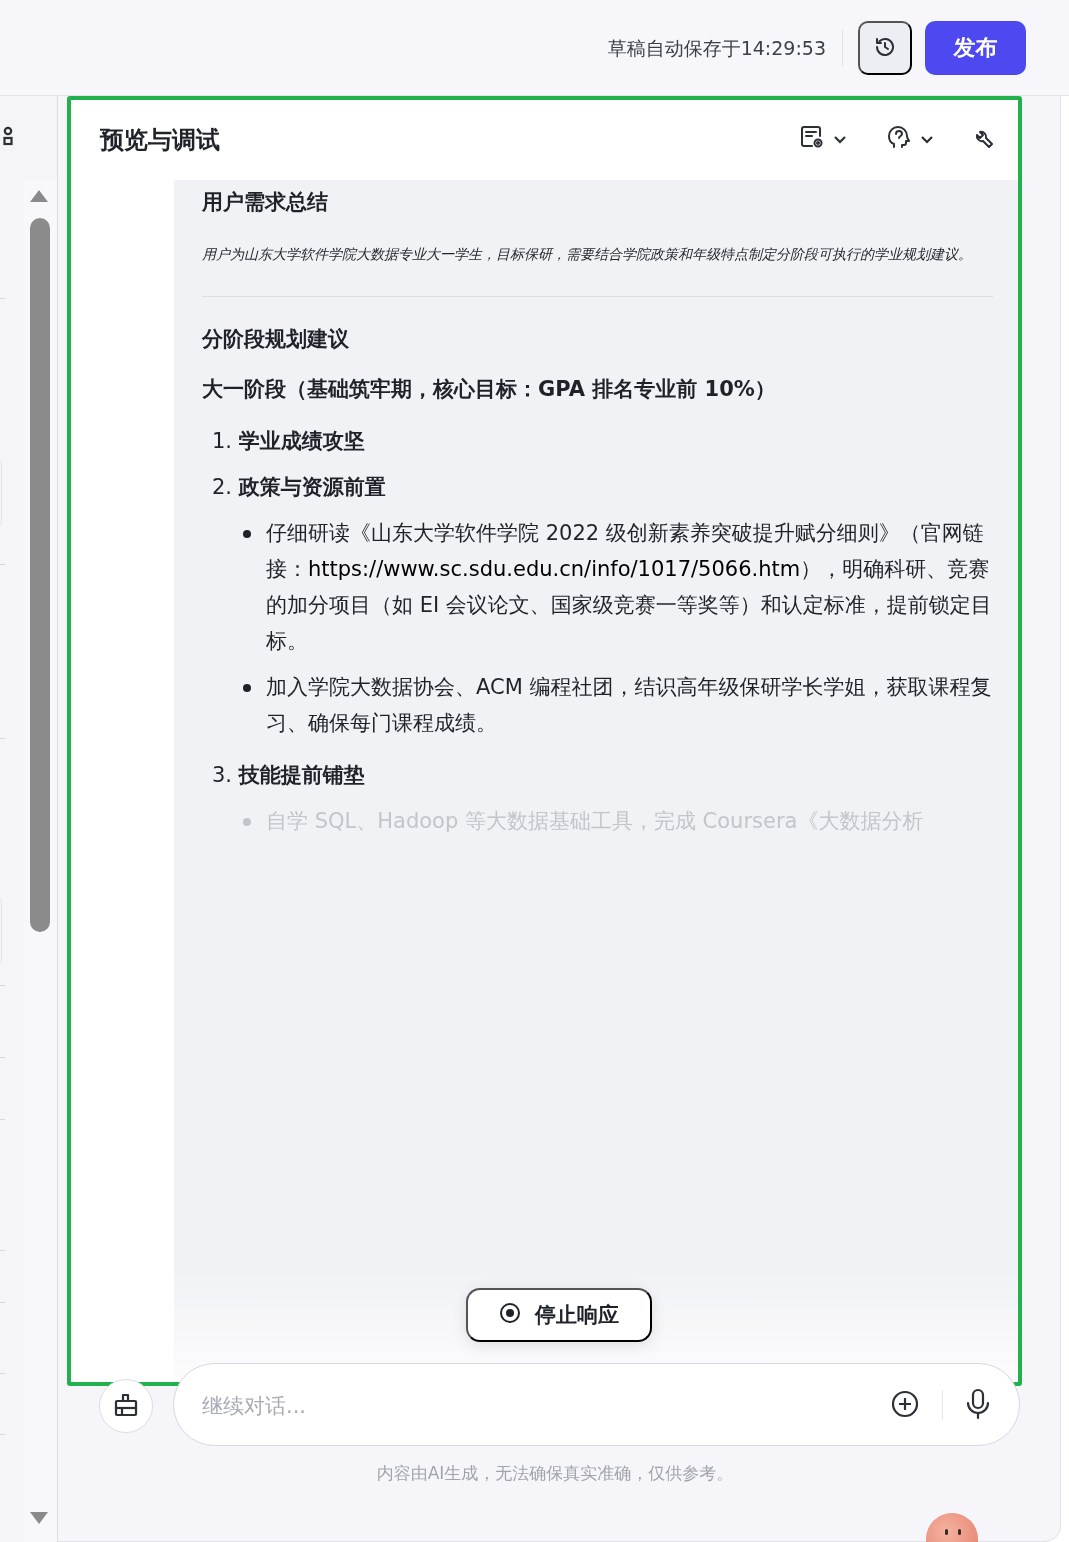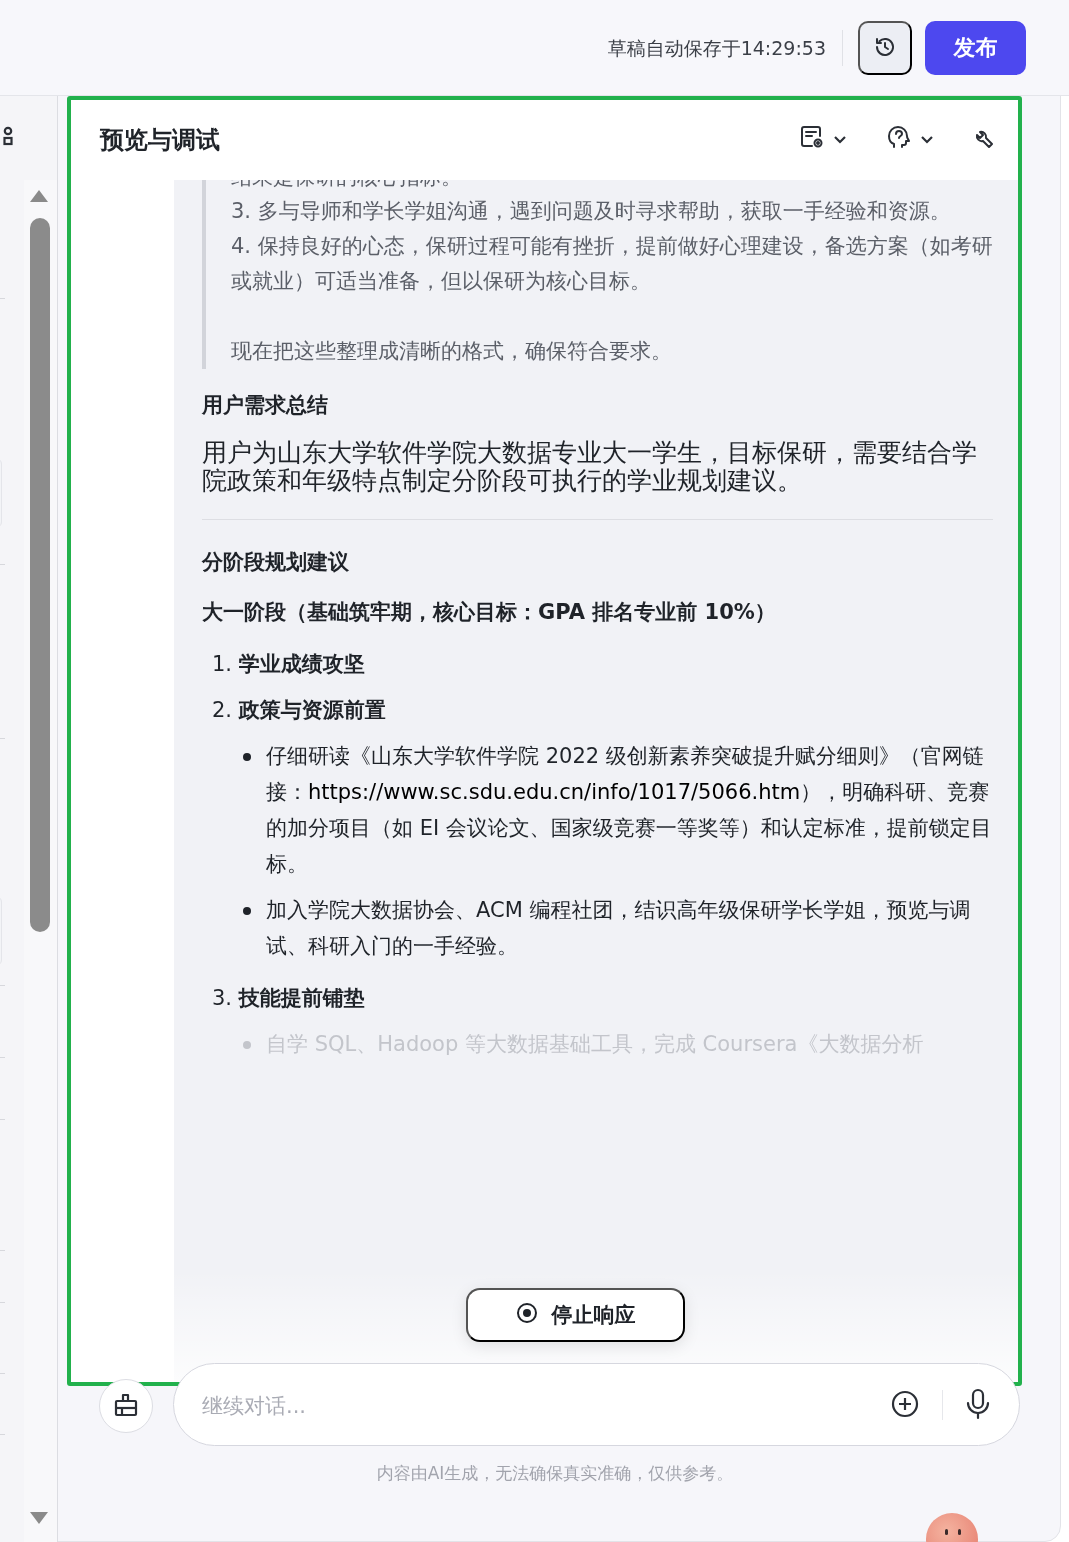--- a/index.html
+++ b/index.html
@@ -37,36 +37,36 @@
 
   .content-scroll { position: absolute; left: 103px; top: 80px; width: 845px; height: 1210px; background: #f1f2f6; overflow: hidden; }
   .content-inner { position: absolute; left: 0; top: -14px; width: 100%; padding: 0 26px 0 28px; }
 
   .thinking-block { border-left: 4px solid #d2d4da; padding-left: 25px; color: #5b5f68; font-size: 21px; line-height: 35px; margin-left: 0; }
   .thinking-block p { margin: 0; }
   .thinking-cut { height: 28px; overflow: hidden; line-height: 22px; color: #5b5f68; }
   .thinking-gap { height: 35px; }
 
   .h-bold { font-weight: bold; font-size: 21px; color: #1f2329; }
-  .para { font-size: 25px; line-height: 28px; color: #1f2329; }
+  .para { font-size: 14px; line-height: 36px; color: #1f2329; font-style: italic; }
   .hr { height: 1px; background: #dddee3; margin: 24px 0 28px 0; }
 
   .ol-item { font-size: 21px; line-height: 36px; margin-left: 10px; }
   .ol-item .num { color: #1f2329; }
   .ol-item .lbl { font-weight: bold; }
   .ul { list-style: none; margin-left: 38px; }
   .ul li { position: relative; font-size: 21px; line-height: 36px; color: #1f2329; padding-left: 26px; margin-top: 10px; }
   .ul li::before { content: ""; position: absolute; left: 3px; top: 15px; width: 8px; height: 8px; border-radius: 50%; background: #1f2329; }
   .link { color: #000000; }
   .fade-li { color: #c3c5cb !important; }
   .fade-li::before { background: #c3c5cb !important; }
 
   .fade-overlay { position: absolute; left: 0; bottom: 0; width: 100%; height: 120px; background: linear-gradient(to bottom, rgba(241,242,246,0) 0%, rgba(255,255,255,0.85) 100%); pointer-events: none; }
 
-  .stop-btn { position: absolute; left: 466px; top: 1288px; width: 219px; height: 54px; background: #fff; border-radius: 14px; box-shadow: 0 4px 16px rgba(0,0,0,0.10); display: flex; align-items: center; justify-content: center; gap: 14px; font-size: 21px; color: #1f2329; font-weight: bold; z-index: 5; }
+  .stop-btn { position: absolute; left: 466px; top: 1288px; width: 186px; height: 54px; background: #fff; border-radius: 14px; box-shadow: 0 4px 16px rgba(0,0,0,0.10); display: flex; align-items: center; justify-content: center; gap: 14px; font-size: 21px; color: #1f2329; font-weight: bold; z-index: 5; }
 
   
   .clear-btn { position: absolute; left: 99px; top: 1379px; width: 54px; height: 54px; border: 1px solid #dcdde3; border-radius: 50%; background: #fff; display: flex; align-items: center; justify-content: center; }
   .chat-input-wrap { position: absolute; left: 173px; top: 1363px; width: 847px; height: 83px; border: 1px solid #d6d7df; border-radius: 42px; background: #fff; }
   .chat-input { position: absolute; left: 28px; top: 24px; width: 640px; height: 36px; border: none; outline: none; background: transparent; font-size: 21px; color: #1f2329; font-family: "DejaVu Sans", sans-serif; }
   .chat-input::placeholder { color: #a9abb4; }
   .add-btn { position: absolute; left: 715px; top: 25px; width: 32px; height: 32px; display: flex; align-items: center; justify-content: center; }
   .input-div { position: absolute; left: 768px; top: 26px; width: 1px; height: 30px; background: #e6e7eb; }
   .mic-btn { position: absolute; left: 788px; top: 23px; width: 32px; height: 36px; display: flex; align-items: center; justify-content: center; }
 
@@ -161,47 +161,40 @@
       <span>
         <svg width="26" height="26" viewBox="0 0 26 26" fill="none" stroke="#2b2f36" stroke-width="2" stroke-linejoin="round">
           <path d="M15 4a5 5 0 0 0-6 6l-6 6 3 3 6-6a5 5 0 0 0 6-6l-3 3-3-3 3-3z" transform="rotate(-90 13 13)"></path>
         </svg>
       </span>
     </div>
   </div>
 
   <div class="content-scroll">
     <div class="content-inner">
-      <div class="thinking-block">
-        <div class="thinking-cut">结果是保研的核心指标。</div>
-        <p>3. 多与导师和学长学姐沟通，遇到问题及时寻求帮助，获取一手经验和资源。</p>
-        <p>4. 保持良好的心态，保研过程可能有挫折，提前做好心理建设，备选方案（如考研或就业）可适当准备，但以保研为核心目标。</p>
-        <div class="thinking-gap"></div>
-        <p>现在把这些整理成清晰的格式，确保符合要求。</p>
-      </div>
 
       <div class="h-bold" style="margin-top:22px;">用户需求总结</div>
       <div class="para" style="margin-top:20px;">用户为山东大学软件学院大数据专业大一学生，目标保研，需要结合学院政策和年级特点制定分阶段可执行的学业规划建议。</div>
       <div class="hr"></div>
 
       <div class="h-bold">分阶段规划建议</div>
       <div class="h-bold" style="margin-top:22px;">大一阶段（基础筑牢期，核心目标：GPA 排名专业前 10%）</div>
 
       <div class="ol-item" style="margin-top:20px;">
         <span class="num">1.</span>
         <span class="lbl">学业成绩攻坚</span>
       </div>
 
       <div class="ol-item" style="margin-top:10px;">
         <span class="num">2.</span>
         <span class="lbl">政策与资源前置</span>
       </div>
       <ul class="ul">
         <li><span>仔细研读《山东大学软件学院 2022 级创新素养突破提升赋分细则》（官网链接：</span><span class="link">https://www.sc.sdu.edu.cn/info/1017/5066.htm</span><span>），明确科研、竞赛的加分项目（如 EI 会议论文、国家级竞赛一等奖等）和认定标准，提前锁定目标。</span></li>
-        <li>加入学院大数据协会、ACM 编程社团，结识高年级保研学长学姐，预览与调试、科研入门的一手经验。</li>
+        <li>加入学院大数据协会、ACM 编程社团，结识高年级保研学长学姐，获取课程复习、确保每门课程成绩。</li>
       </ul>
 
       <div class="ol-item" style="margin-top:16px;">
         <span class="num">3.</span>
         <span class="lbl">技能提前铺垫</span>
       </div>
       <ul class="ul">
         <li class="fade-li" style="white-space:nowrap;">自学 SQL、Hadoop 等大数据基础工具，完成 Coursera《大数据分析</li>
       </ul>
     </div>

